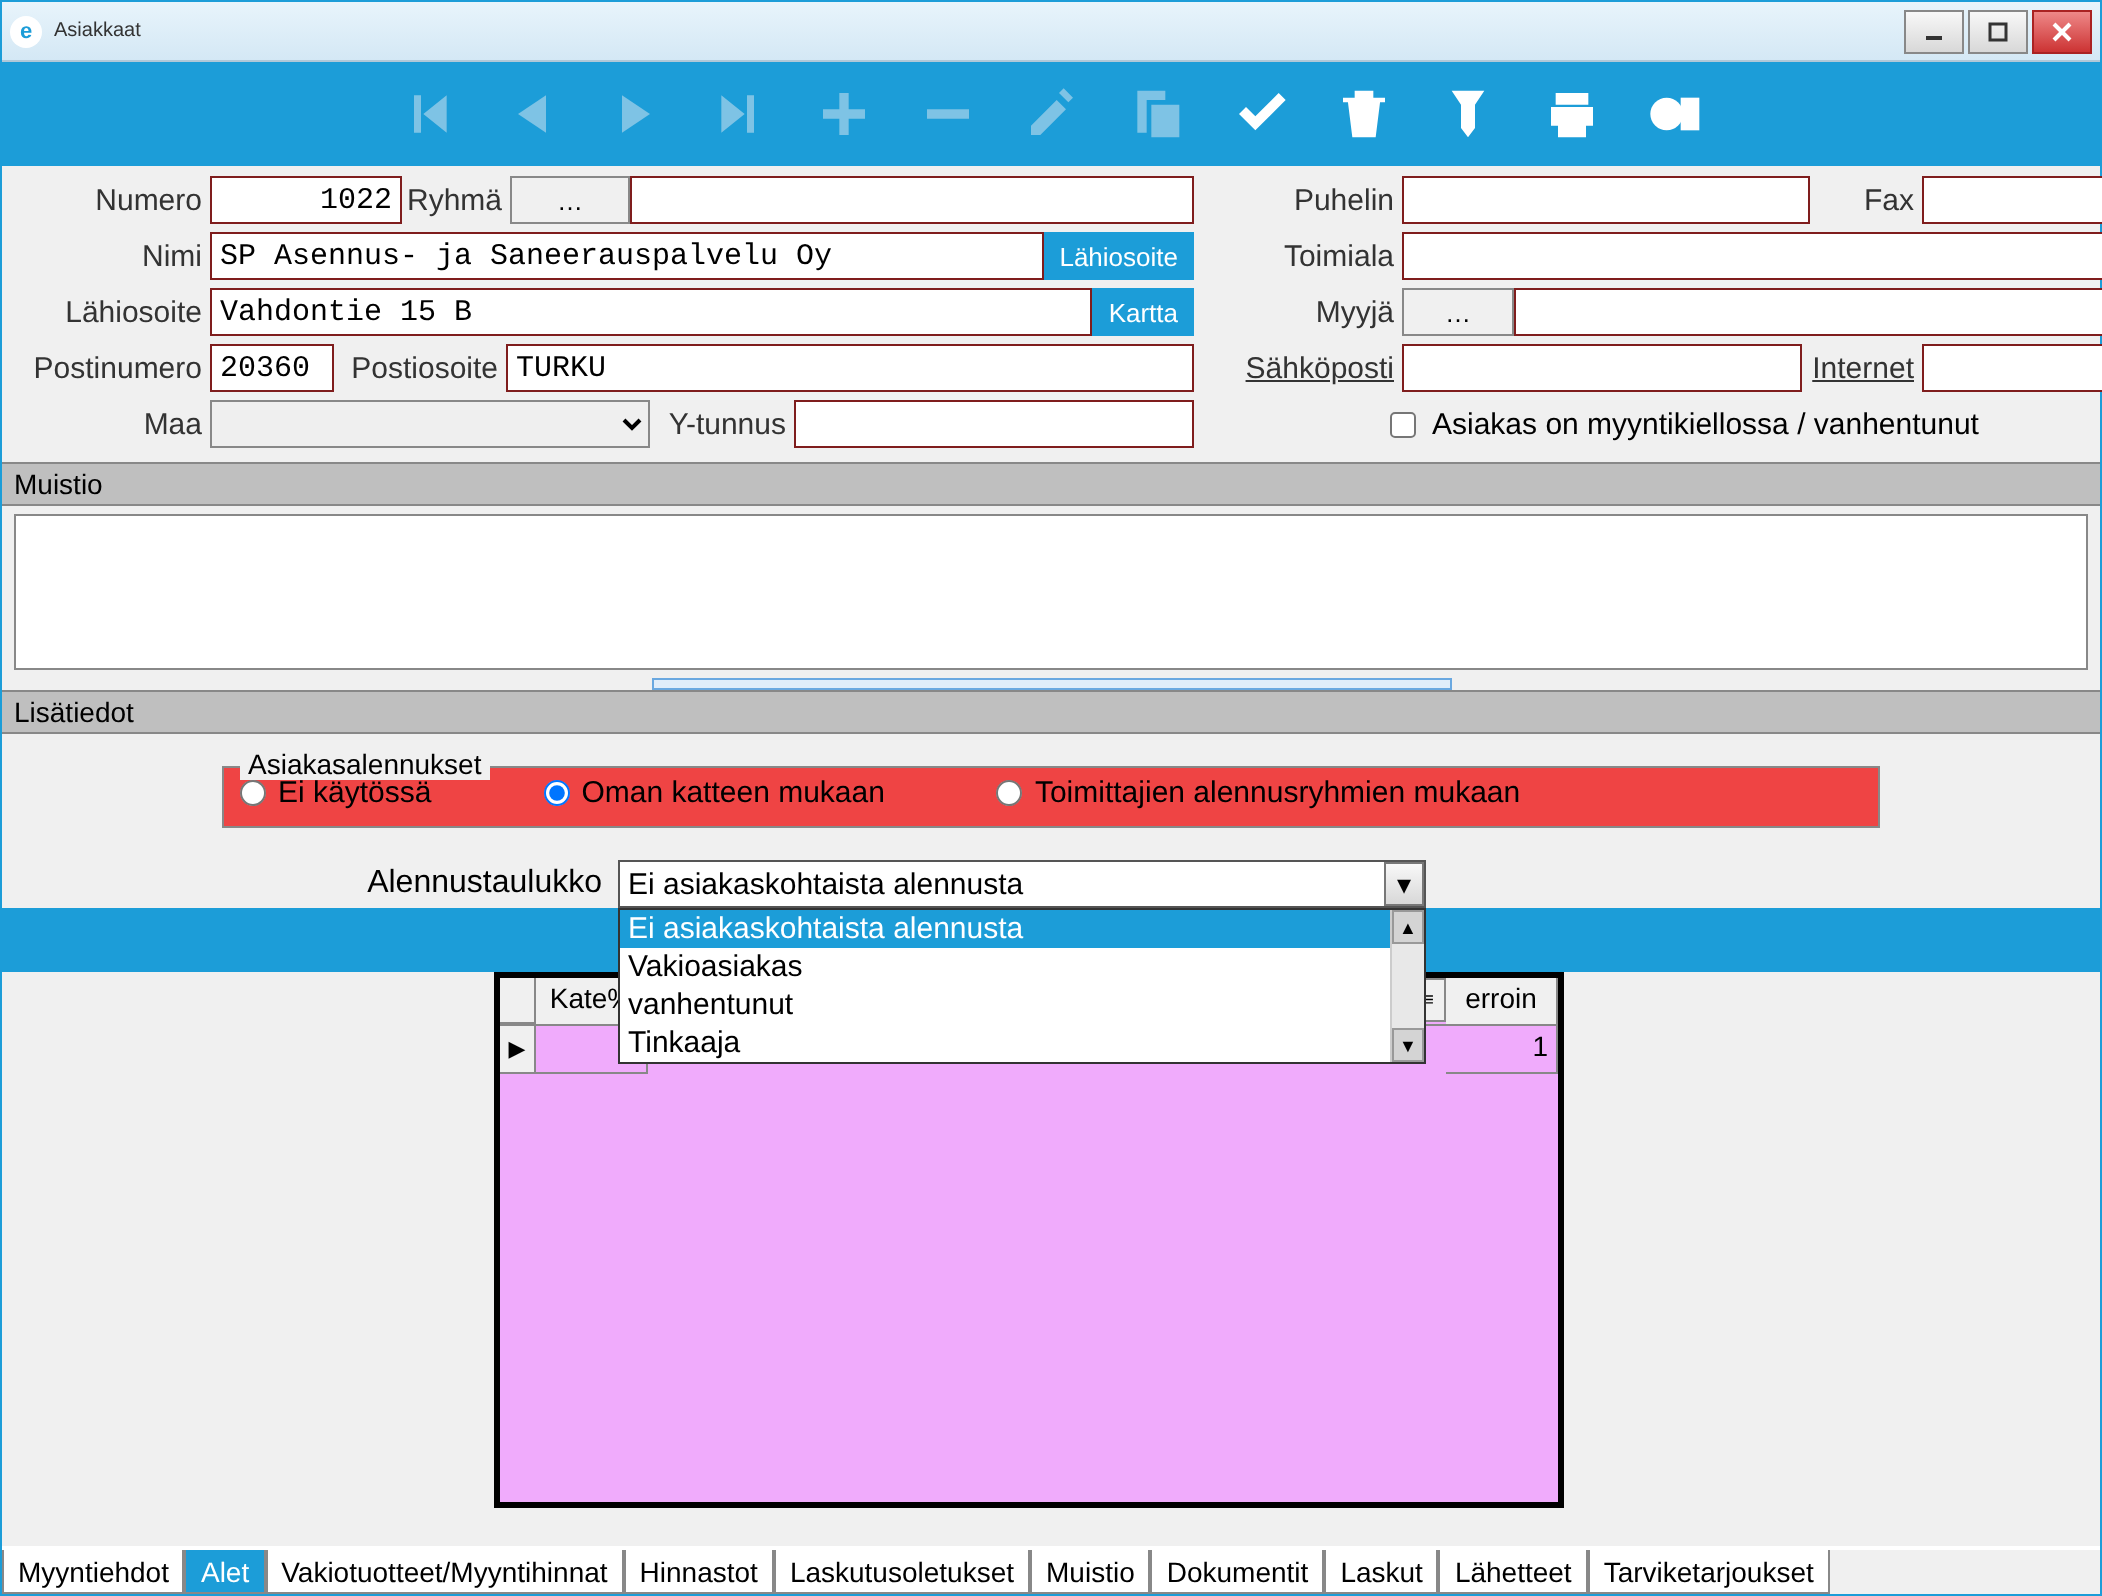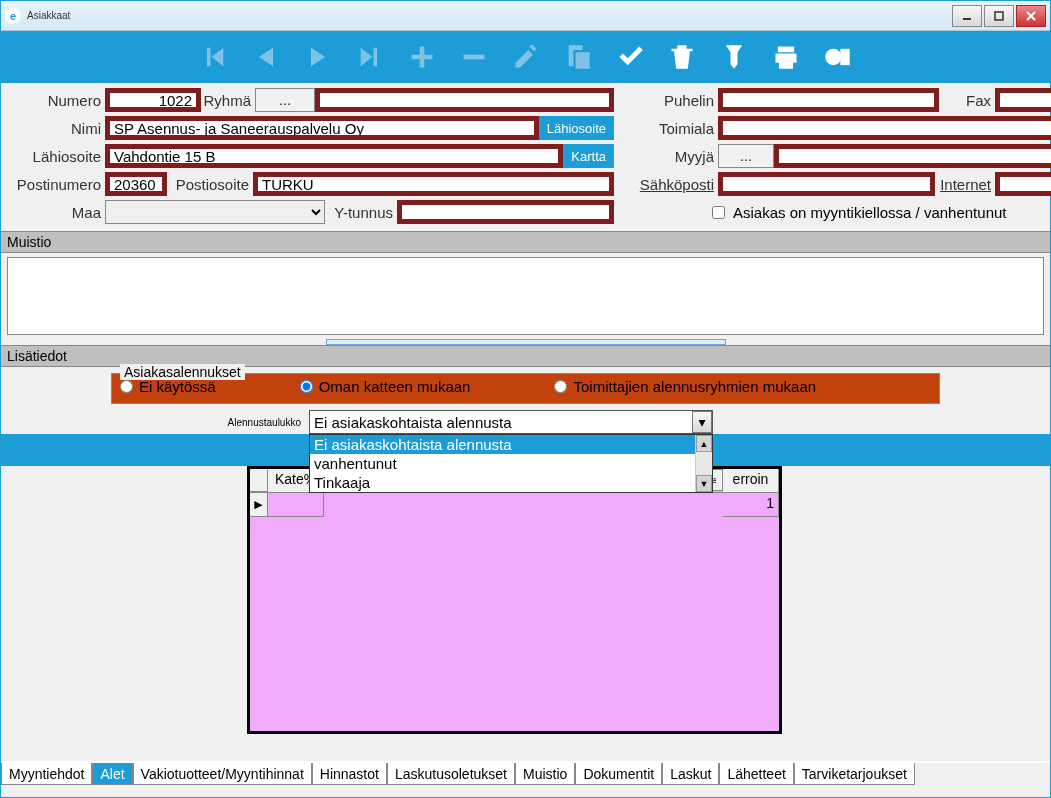--- a/index.html
+++ b/index.html
@@ -17,38 +17,38 @@
 
 .toolbar { height: 52px; background: #1c9dd8; display: flex; align-items: center; justify-content: center; gap: 14px; }
 .toolbar .tool { width: 38px; height: 38px; display: flex; align-items: center; justify-content: center; cursor: pointer; color: #fff; }
 .toolbar .tool.inactive { color: #7ec3e5; }
 .toolbar .tool svg { width: 28px; height: 28px; }
 
 .form-area { padding: 4px 8px; display: flex; gap: 8px; }
 .form-col { flex: 1; }
 .form-row { display: flex; align-items: center; margin-bottom: 2px; height: 26px; }
 .form-row label { width: 96px; text-align: right; padding-right: 4px; font-size: 15px; color: #333; }
-.form-row input[type="text"] { height: 24px; border: 5px solid #7f1d1d; padding: 0 4px; font-size: 15px; background: #fff; }
+.form-row input[type="text"] { height: 24px; border: 1px solid #7f1d1d; padding: 0 4px; font-size: 15px; background: #fff; font-family: Liberation Mono, monospace; }
 .form-row .mini-btn { height: 24px; border: 1px solid #888; background: #f0f0f0; padding: 0 4px; cursor: pointer; font-size: 13px; display: flex; align-items: center; }
 .form-row .blue-btn { height: 24px; background: #1c9dd8; color: #fff; border: none; padding: 0 8px; cursor: pointer; font-size: 13px; }
 .form-row select { height: 24px; border: 1px solid #888; font-size: 14px; }
 .form-row .ro { background: #f0f0f0; }
 .link-label { color: #0020c8; text-decoration: underline; cursor: pointer; }
 
 .section-header { background: #bfbfbf; padding: 2px 6px; font-size: 14px; border-top: 1px solid #888; border-bottom: 1px solid #888; }
 .memo { width: calc(100% - 12px); height: 78px; margin: 4px 6px; border: 1px solid #888; background: #fff; resize: none; display: block; }
 .drag-handle { height: 6px; border: 1px solid #6aa8e0; background: #e0edfa; margin: 0 auto; width: 400px; }
 
-.group-box { margin: 6px 110px; border: 1px solid #888; padding: 4px 8px 8px; background: #c2410c; position: relative; }
+.group-box { margin: 16px 110px; border: 1px solid #888; padding: 4px 8px 8px; background: #ef4444; position: relative; }
 .group-box .legend { position: absolute; top: -10px; left: 8px; background: #f0f0f0; padding: 0 4px; font-size: 14px; }
-.radio-row { display: flex; gap: 84px; align-items: center; font-size: 15px; }
+.radio-row { display: flex; gap: 56px; align-items: center; font-size: 15px; }
 .radio-row label { display: flex; align-items: center; gap: 6px; }
 
 .dropdown-row { display: flex; align-items: center; margin: 6px 8px 0; }
-.dropdown-row .dd-label { width: 300px; text-align: right; padding-right: 8px; font-size: 10px; }
+.dropdown-row .dd-label { width: 300px; text-align: right; padding-right: 8px; font-size: 16px; }
 .dropdown-row .combo { position: relative; width: 404px; }
 .dropdown-row .combo .combo-input { width: 100%; height: 24px; border: 1px solid #555; padding: 0 24px 0 4px; font-size: 15px; }
 .dropdown-row .combo .combo-arrow { position: absolute; right: 1px; top: 1px; width: 20px; height: 22px; border: 1px solid #777; background: linear-gradient(#f8f8f8, #d8d8d8); display: flex; align-items: center; justify-content: center; }
 .dropdown-list { position: absolute; top: 24px; left: 0; width: 404px; border: 1px solid #333; background: #fff; z-index: 100; }
 .dropdown-list .dd-item { padding: 1px 4px; font-size: 15px; cursor: pointer; }
 .dropdown-list .dd-item.selected { background: #1c9dd8; color: #fff; }
 .dropdown-list .scrollbar { position: absolute; right: 0; top: 0; width: 17px; height: 100%; background: #e8e8e8; border-left: 1px solid #ccc; }
 .dropdown-list .scrollbar .sb-btn { height: 17px; background: #d4d4d4; border: 1px solid #999; display: flex; align-items: center; justify-content: center; font-size: 9px; }
 .dropdown-list .scrollbar .sb-btn.bottom { position: absolute; bottom: 0; width: 100%; }
 
@@ -56,21 +56,21 @@
 
 .grid-area { margin: 0 8px; position: relative; height: 270px; }
 .grid-table { border: 3px solid #000000; background: #f0abfc; position: absolute; top: 0; left: 238px; right: 260px; height: 268px; }
 .grid-table .hdr { display: flex; height: 24px; border-bottom: 1px solid #888; }
 .grid-table .hdr .cell { border-right: 1px solid #888; background: #f0f0f0; padding: 2px 4px; font-size: 14px; text-align: center; }
 .grid-table .row { display: flex; height: 24px; }
 .grid-table .row .cell { border-right: 1px solid #888; border-bottom: 1px solid #888; padding: 2px 4px; font-size: 14px; text-align: right; }
 .grid-table .row-marker { width: 18px; border-right: 1px solid #888; border-bottom: 1px solid #888; background: #f0f0f0; display: flex; align-items: center; justify-content: center; font-size: 11px; }
 .grid-table .edit-btn { width: 18px; height: 22px; border: 1px solid #888; background: #f0f0f0; display: flex; align-items: center; justify-content: center; font-size: 10px; }
 
-.bottom-tabs { position: absolute; bottom: 12px; left: 0; right: 0; height: 24px; background: #f0f0f0; border-top: 2px solid #fff; display: flex; text-align: center; }
+.bottom-tabs { position: absolute; bottom: 0; left: 0; right: 0; height: 24px; background: #f0f0f0; border-top: 2px solid #fff; display: flex; text-align: center; }
 .bottom-tabs .tab { padding: 3px 7px; border: 1px solid #888; border-top: none; background: #fff; font-size: 14px; cursor: pointer; }
 .bottom-tabs .tab.active { background: #1c9dd8; color: #fff; }
 
 .checkbox-row { display: flex; align-items: center; gap: 8px; font-size: 15px; margin-left: 90px; }
 </style>
 </head>
 <body>
 
 <div class="window">
   <div class="titlebar">
@@ -253,20 +253,21 @@
     </div>
   </div>
 
   <div class="dropdown-row">
     <div class="dd-label">Alennustaulukko</div>
     <div class="combo">
       <input type="text" class="combo-input" readonly="" value="Ei asiakaskohtaista alennusta" style="">
       <div class="combo-arrow">▾</div>
       <div class="dropdown-list">
         <div class="dd-item selected">Ei asiakaskohtaista alennusta</div>
+        <div class="dd-item">Vakioasiakas</div>
         <div class="dd-item">vanhentunut</div>
         <div class="dd-item">Tinkaaja</div>
         <div class="scrollbar">
           <div class="sb-btn">▲</div>
           <div class="sb-btn bottom">▼</div>
         </div>
       </div>
     </div>
   </div>
 

